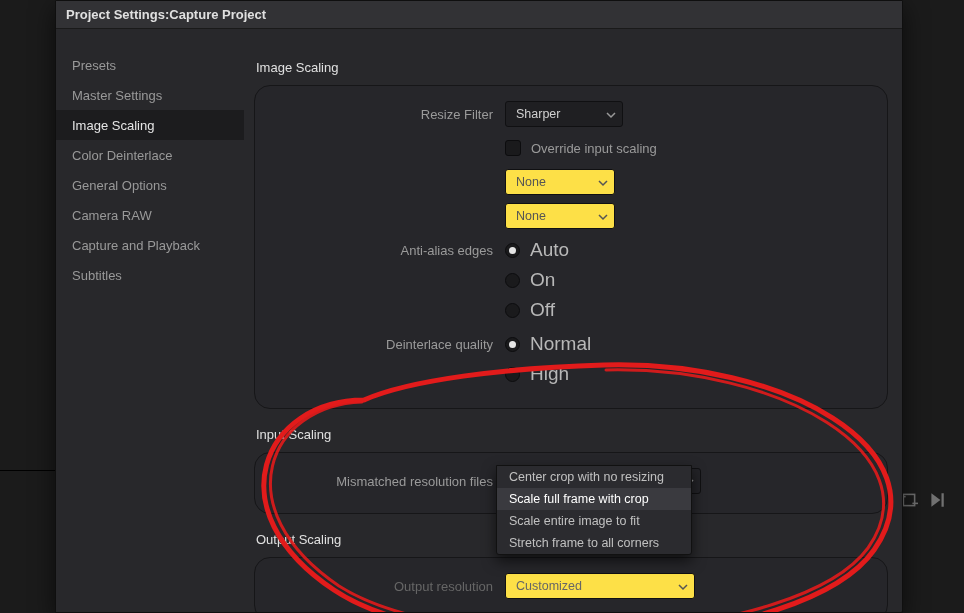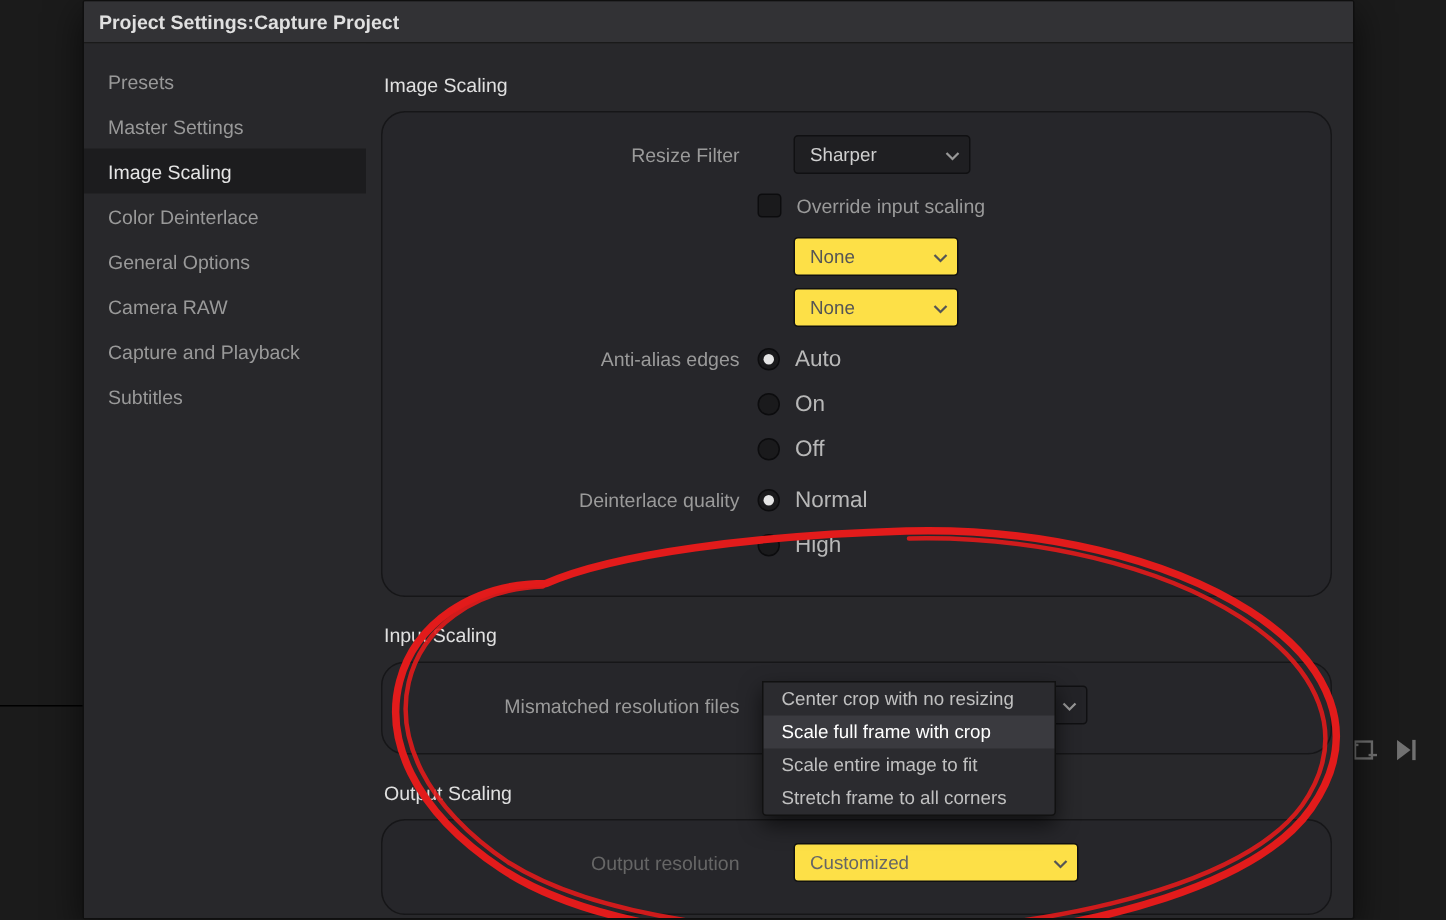--- a/index.html
+++ b/index.html
@@ -6,21 +6,21 @@
   html, body { width: 964px; height: 613px; background: #181818; color: #b8b8b8; font-size: 13px; overflow: hidden; }
   .app-bg { width: 964px; height: 613px; background: #1b1b1b; position: relative; }
   .bg-bar { position:absolute; left:0; top:470px; width:60px; height:30px; border-top:1px solid #000; }
   .bg-right { position:absolute; right:0; top:470px; width:64px; height:60px; display:flex; align-items:center; gap:10px; color:#b8b8b8; }
   .bg-right span { opacity:.6 }
 
   .dialog {
     position: absolute; left: 55px; top: 0; width: 848px; height: 613px;
     background: #28282b; border: 1px solid #0f0f0f; border-radius: 2px;
     box-shadow: 0 8px 24px rgba(0,0,0,.6);
-    display: flex; flex-direction: column;
+    display: flex; flex-direction: column; gap: 11px;
   }
   .titlebar {
     height: 28px; background: #323235; color: #e0e0e0; font-weight: 600;
     display: flex; align-items: center; padding: 0 10px; font-size: 13px;
     border-bottom: 1px solid #1a1a1a;
   }
   .body { flex: 1; display: flex; overflow: hidden; }
 
   .sidebar { width: 188px; background: #28282b; padding-top: 10px; }
   .sidebar-item {
@@ -39,38 +39,37 @@
   .row { display: flex; align-items: center; min-height: 28px; margin-bottom: 6px; }
   .row .lbl { width: 236px; text-align: right; padding-right: 12px; color: #9a9a9a; font-size: 13px; }
   .row .ctl { flex: 1; display: flex; align-items: center; gap: 10px; }
   .sub .lbl { color:#888 }
 
   .select {
     position: relative; background: #1f1f22; border: 1px solid #101012;
     height: 26px; border-radius: 3px; min-width: 110px;
     display: flex; align-items: center; padding: 0 26px 0 10px; color: #d0d0d0;
     font-size: 12.5px;
-    margin-left: 24px;
   }
   .select.disabled { color: #555; background:#fde047; }
   .select .chev { position:absolute; right:8px; top:8px; width:8px; height:8px; }
   .select.open { background:#232327; }
 
   .checkbox {
     width: 16px; height: 16px; background: #1a1a1c; border: 1px solid #0c0c0e;
     border-radius: 3px;
   }
   .check-lbl { color: #9a9a9a; font-size: 13px; }
 
   .radio {
     width: 15px; height: 15px; border-radius: 50%; background: #1a1a1c;
     border: 1px solid #0c0c0e; display:flex; align-items:center; justify-content:center;
   }
   .radio.on::after { content:""; width:7px; height:7px; border-radius:50%; background:#e5e5e5; }
-  .radio-lbl { color: #b8b8b8; font-size: 15px; }
+  .radio-lbl { color: #b8b8b8; font-size: 19px; }
 
   .chev svg { width:10px; height:10px; display:block; }
 
   
   .dropdown {
     position: absolute; background:#2b2b2f; border:1px solid #111; border-radius:0 0 3px 3px;
     box-shadow: 0 6px 14px rgba(0,0,0,.6); z-index: 20; overflow:hidden;
   }
   .dd-item { height:22px; display:flex; align-items:center; padding:0 12px; color:#c0c0c0; font-size:12.5px; cursor:pointer; }
   .dd-item.sel { background:#3a3a3f; color:#fff; }
@@ -257,21 +256,21 @@
                     <svg viewBox="0 0 10 10">
                       <path d="M1 3 L5 7 L9 3" fill="none" stroke="#555" stroke-width="1.5"></path>
                     </svg>
                   </span>
               </div>
             </div>
           </div>
 
         </div>
 
-        <div class="dropdown" style="left:264px; top:425px; width:196px">
+        <div class="dropdown" style="left:252px; top:425px; width:196px">
           <div class="dd-item">
               <span>Center crop with no resizing</span>
             </div>
           <div class="dd-item sel">
               <span>Scale full frame with crop</span>
             </div>
           <div class="dd-item">
               <span>Scale entire image to fit</span>
             </div>
           <div class="dd-item">

